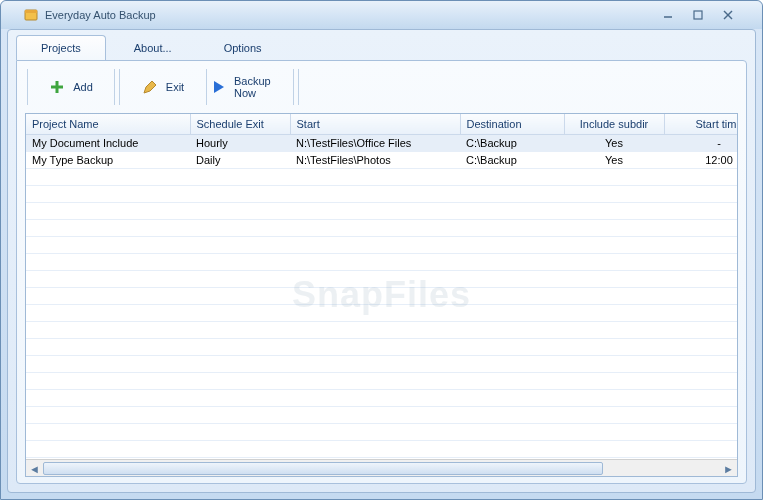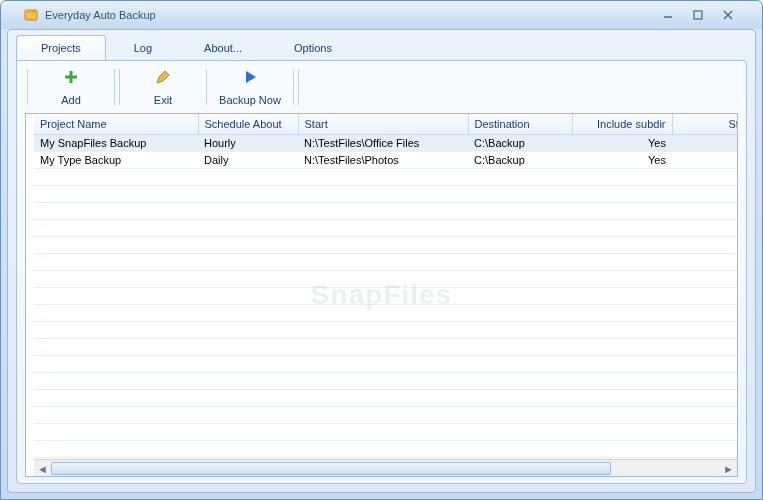--- a/index.html
+++ b/index.html
@@ -16,40 +16,40 @@
 .content { flex: 1; margin: 0 6px 6px 6px; background: linear-gradient(to bottom, #eaf2fb 0%, #dde9f7 100%); border: 1px solid #9fb9d6; border-radius: 4px; display: flex; flex-direction: column; overflow: hidden; }
 
 .tabs { display: flex; align-items: flex-end; padding: 4px 8px 0 8px; height: 30px; }
 .tab { padding: 6px 24px; color: #1a3e6e; cursor: pointer; border-radius: 4px 4px 0 0; margin-right: 4px; }
 .tab.active { background: linear-gradient(to bottom, #fdfdfe 0%, #f3f8fd 100%); border: 1px solid #a8c0dc; border-bottom: none; color: #1a3e6e; font-weight: normal; }
 
 .tabpanel { flex: 1; margin: 0 8px 8px 8px; background: linear-gradient(to bottom, #f8fbfe 0%, #eef5fc 100%); border: 1px solid #a8c0dc; border-radius: 0 4px 4px 4px; display: flex; flex-direction: column; overflow: hidden; }
 
 .toolbar { display: flex; padding: 4px 8px; gap: 0; }
 .tool-sep { width: 1px; background: #c0d2e6; margin: 4px 2px; }
-.tool-btn { width: 82px; height: 44px; display: flex; flex-direction: column; align-items: center; justify-content: center; gap: 8px; cursor: pointer; border-radius: 3px; border: 1px solid transparent; }
+.tool-btn { width: 82px; height: 44px; display: flex; flex-direction: row; align-items: center; justify-content: center; gap: 8px; cursor: pointer; border-radius: 3px; border: 1px solid transparent; }
 .tool-btn .icon { height: 18px; display: flex; align-items: center; justify-content: center; }
 .tool-btn .lbl { color: #1a3e6e; }
 
-.listwrap { flex: 1; margin: 0 8px 6px 8px; border: 1px solid #9fb9d6; background: #fff; overflow: hidden; position: relative; display: flex; flex-direction: column; padding-left: 8px; }
+.listwrap { flex: 1; margin: 0 8px 6px 8px; border: 1px solid #9fb9d6; background: #fff; overflow: hidden; position: relative; display: flex; flex-direction: column; }
 .listinner { flex: 1; overflow: hidden; }
 .table { width: 820px; border-collapse: collapse; table-layout: fixed; }
 .table th { background: linear-gradient(to bottom, #fafcfe 0%, #e9f1fa 100%); border-right: 1px solid #cbd9eb; border-bottom: 1px solid #cbd9eb; text-align: left; padding: 2px 6px; font-weight: normal; color: #1a3e6e; height: 20px; overflow: hidden; white-space: nowrap; }
-.table th.center, .table td.center { text-align: right; }
+.table th.center, .table td.center { text-align: center; }
 .table td { padding: 1px 6px; height: 17px; border-bottom: 1px solid #e6eef8; color: #000; white-space: nowrap; overflow: hidden; }
 .table tr.selected td { background: #e6eef8; }
 .table tbody tr.empty td { height: 17px; }
 
 .hscroll { height: 17px; background: #f0f0f0; border-top: 1px solid #d0d0d0; position: relative; }
 .hscroll .thumb { position: absolute; left: 17px; top: 2px; height: 13px; width: 560px; background: linear-gradient(to bottom, #eef4fb, #cfdff1); border: 1px solid #9fb9d6; border-radius: 2px; }
 .hscroll .arrow-l, .hscroll .arrow-r { position: absolute; top: 0; width: 17px; height: 17px; display: flex; align-items: center; justify-content: center; color: #5b7ca0; cursor: pointer; }
 .hscroll .arrow-l { left: 0; }
 .hscroll .arrow-r { right: 0; }
 
-.watermark { position: absolute; left: 50%; top: 50%; transform: translate(-50%, -50%); font-size: 28px; color: rgba(150,170,190,0.18); font-weight: bold; letter-spacing: 1px; pointer-events: none; user-select: none; font-family: Arial, sans-serif; }
+.watermark { position: absolute; left: 50%; top: 50%; transform: translate(-50%, -50%); font-size: 36px; color: rgba(150,170,190,0.18); font-weight: bold; letter-spacing: 1px; pointer-events: none; user-select: none; font-family: Arial, sans-serif; }
 </style>
 </head>
 <body>
 
 <div class="window">
 
   <div class="titlebar">
     <span class="app-icon">
       <svg width="16" height="16" viewBox="0 0 16 16">
           <rect x="2" y="3" width="12" height="10" rx="1" fill="#f3c04a" stroke="#b5892f"></rect>
@@ -74,21 +74,20 @@
             <line x1="9" y1="1" x2="1" y2="9" stroke="#4a6a8a" stroke-width="1.5"></line>
           </svg>
         </div>
     </div>
   </div>
 
   <div class="content">
 
     <div class="tabs">
       <div class="tab active">Projects</div>
-      <div class="tab">Log</div>
       <div class="tab">About...</div>
       <div class="tab">Options</div>
     </div>
 
     <div class="tabpanel">
 
       <div class="toolbar">
         <div class="tool-sep"></div>
         <div class="tool-btn">
           <span class="icon">
@@ -129,31 +128,31 @@
               <col style="width:164px">
                 <col style="width:100px">
                 <col style="width:170px">
                 <col style="width:104px">
                 <col style="width:100px">
                 <col style="width:110px">
             </colgroup>
             <thead>
               <tr>
                 <th>Project Name</th>
-                <th>Schedule About</th>
+                <th>Schedule Exit</th>
                 <th>Start</th>
                 <th>Destination</th>
                 <th class="center">Include subdir</th>
                 <th class="center">Start time</th>
 
               </tr>
             </thead>
             <tbody id="tbody">
                 <tr class="selected">
-                  <td>My SnapFiles Backup</td>
+                  <td>My Document Include</td>
                   <td>Hourly</td>
                   <td>N:\TestFiles\Office Files</td>
                   <td>C:\Backup</td>
                   <td class="center">Yes</td>
                   <td class="center">-</td>
                 </tr>
                 <tr>
                   <td>My Type Backup</td>
                   <td>Daily</td>
                   <td>N:\TestFiles\Photos</td>

